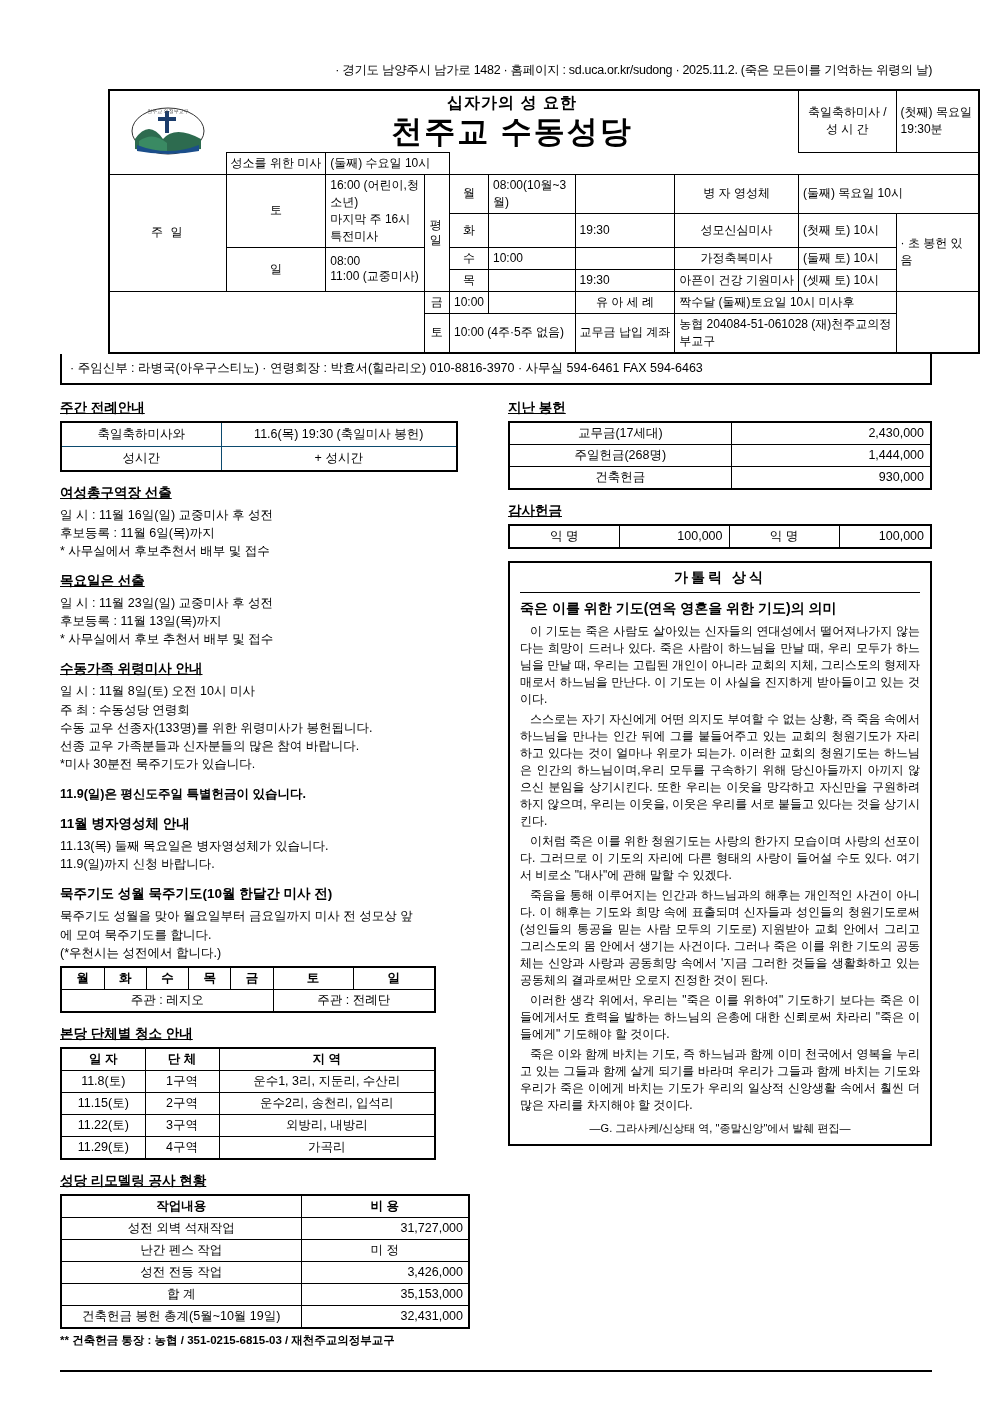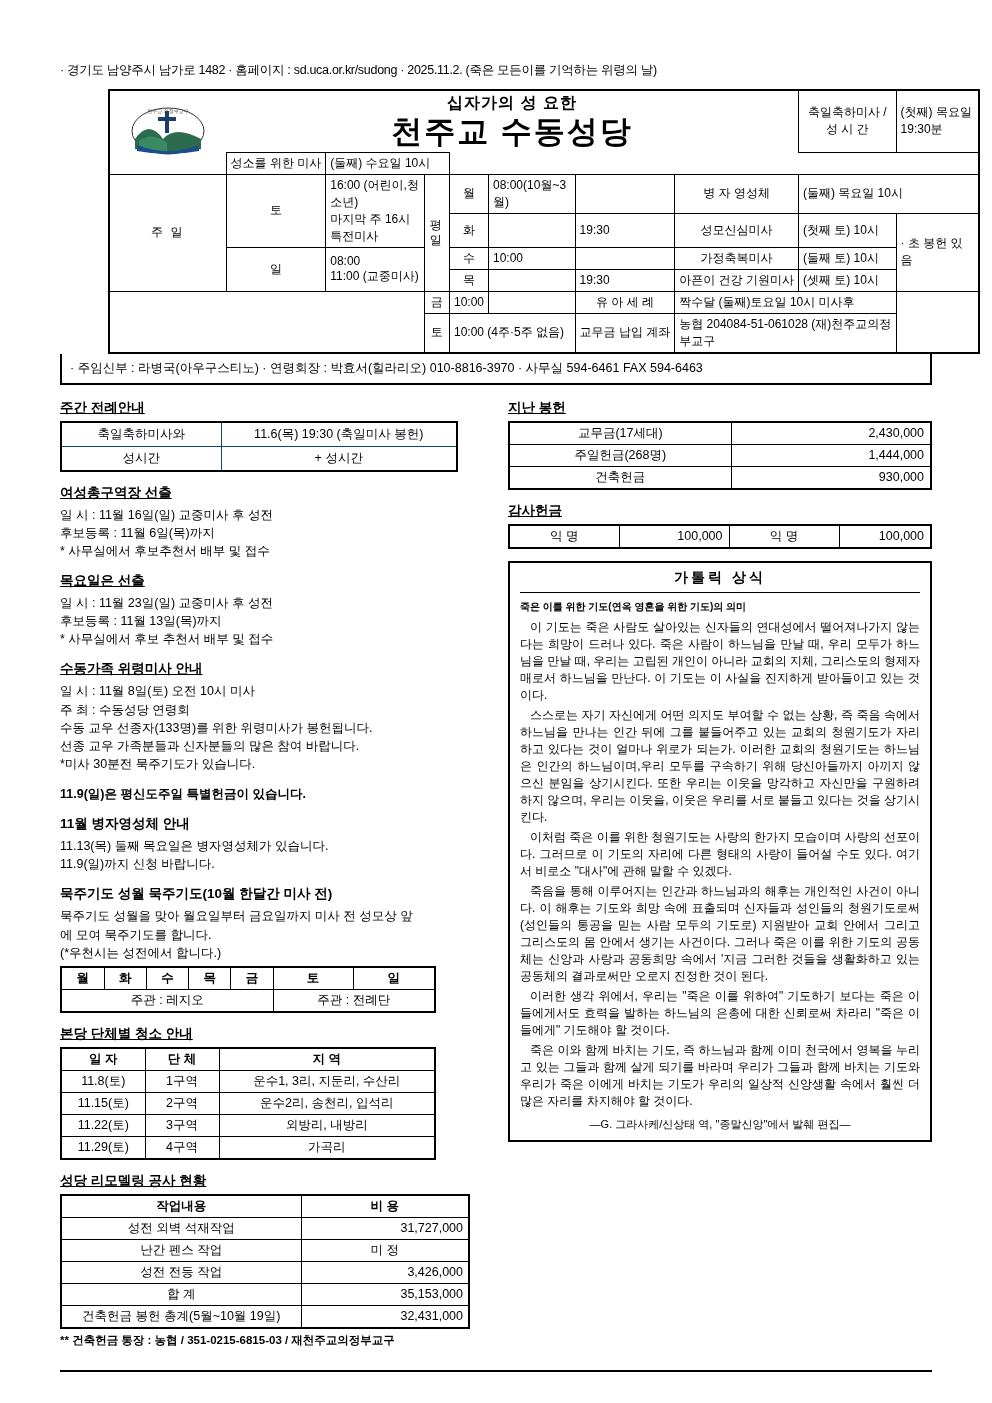--- a/index.html
+++ b/index.html
@@ -8,21 +8,21 @@
     width: 992px;
     height: 1403px;
     background:#ffffff;
     font-family: "Liberation Sans", sans-serif;
     color:#000;
     font-size: 12px;
     position: relative;
   }
   .page { position:absolute; left:0; top:0; width:992px; height:1403px; padding: 62px 60px 20px 60px; }
 
-  .topline { text-align:left; font-size:12.5px; letter-spacing:-0.3px; margin-bottom:10px; }
+  .topline { text-align:right; font-size:12.5px; letter-spacing:-0.3px; margin-bottom:10px; }
 
   
   table { border-collapse: collapse; }
   .hdr { width:100%; border:2px solid #000;margin-left:48px; }
   .hdr td { border:1px solid #000; padding:2px 4px; font-size:12px; vertical-align:middle; }
   .logo-cell { width:152px; border:none !important; text-align:center; vertical-align:middle; }
   .title-cell { border:none !important; text-align:center; vertical-align:middle; }
   .ttl-sub { font-size:16px; font-weight:bold; letter-spacing:1px; }
   .ttl-main { font-size:31px; font-weight:bold; letter-spacing:2px; line-height:1.15; }
   .lbl { text-align:center; font-size:12px; white-space:nowrap; }
@@ -60,21 +60,21 @@
   table.ros { border:2px solid #000; width:376px; margin-top:4px; }
   table.ros td { border:1px solid #000; padding:2px 4px; font-size:12.5px; text-align:center; }
   table.ros td.d { font-weight:bold; }
 
   
   table.don { border:2px solid #000; width:100%; }
   table.don td { border:1px solid #000; padding:2px 6px; font-size:12.5px; }
 
   .cath { border:2px solid #000; padding:6px 10px 8px 10px; margin-top:8px; }
   .cath-ttl { text-align:center; font-weight:bold; font-size:14px; letter-spacing:3px; border-bottom:1px solid #000; padding-bottom:5px; margin-bottom:7px; }
-  .cath-sub { font-weight:bold; font-size:10px; margin-bottom:5px; }
+  .cath-sub { font-weight:bold; font-size:14px; margin-bottom:5px; }
   .cath p { margin:0 0 3px 0; font-size:12px; line-height:1.42; text-align:justify; text-indent:10px; }
   .cath .src { text-align:center; font-size:11px; margin-top:6px; }
 
   .note { font-size:11.5px; font-weight:bold; margin-top:4px; }
   .hr-bottom { border-top:2px solid #000; margin-top:10px; }
 </style>
 </head>
 <body>
 
 <div class="page">

